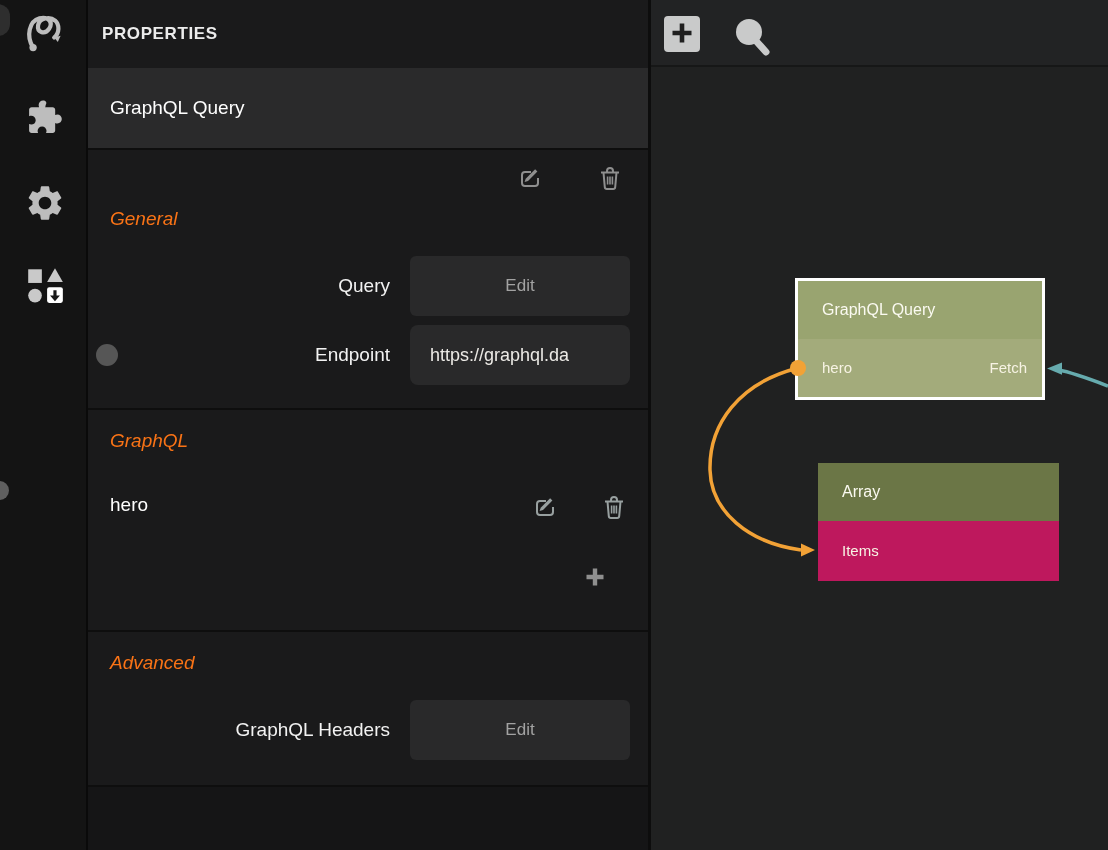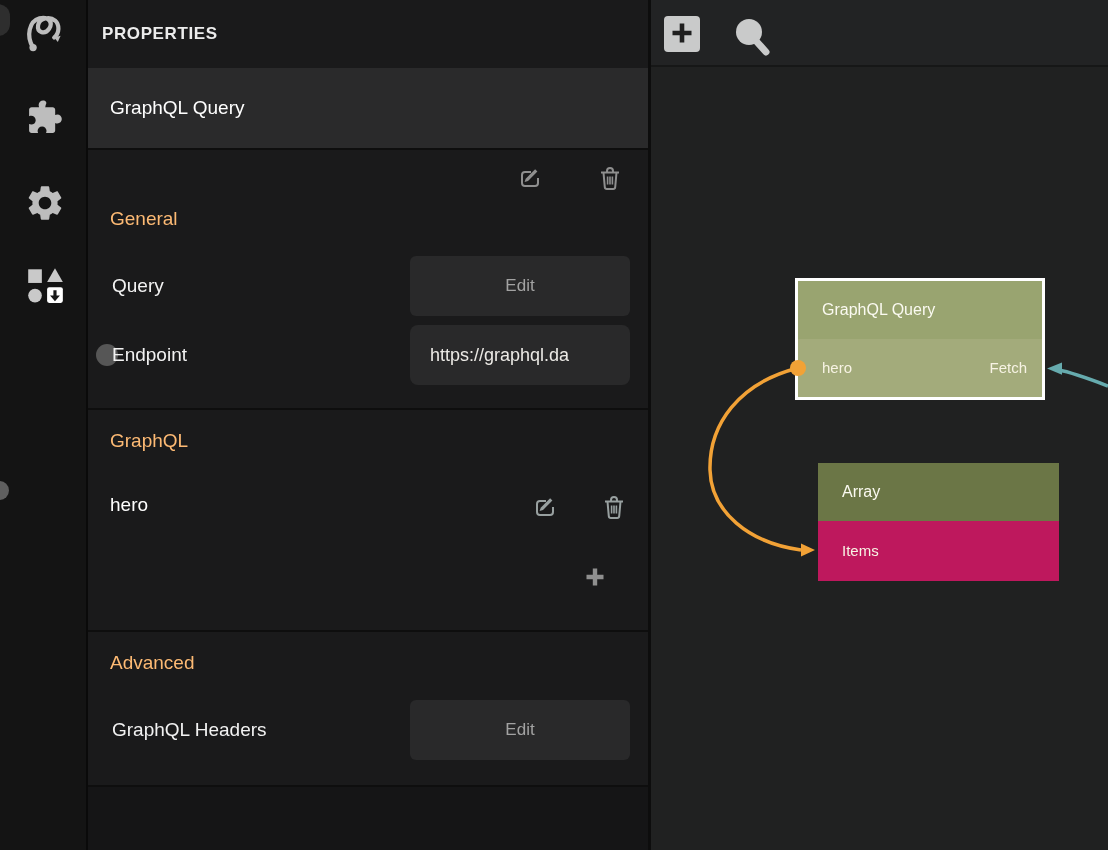--- a/index.html
+++ b/index.html
@@ -41,25 +41,25 @@
   }
   .node-title-row {
     position:absolute; left:0; top:68px; width:100%; height:80px;
     background:#2a2a2b;
   }
   .node-title-row .title {
     position:absolute; left:22px; top:0; line-height:80px;
     color:#ffffff; font-size:19px;
   }
   .divider { position:absolute; left:0; width:100%; height:2px; background:#0e0e0e; }
-  .section-title { position:absolute; left:22px; color:#fdba74; font-size:19px; }
+  .section-title { position:absolute; left:22px; color:#f97316; font-size:19px;font-style:italic; }
 
   .row-label {
-    position:absolute; left:0; width:302px; text-align:left;
-    line-height:60px; color:#f2f2f2; font-size:19px;padding-left:24px;
+    position:absolute; left:0; width:302px; text-align:right;
+    line-height:60px; color:#f2f2f2; font-size:19px;
   }
   .prop-button {
     position:absolute; left:322px; width:220px; height:60px;
     background:#29292a; border:none; border-radius:6px;
     color:#a2a2a2; font-size:17px; font-family:inherit; cursor:pointer;
   }
   .prop-input {
     position:absolute; left:322px; width:220px; height:60px;
     background:#29292a; border:none; border-radius:8px;
     color:#eceae6; font-size:18px; font-family:inherit;

